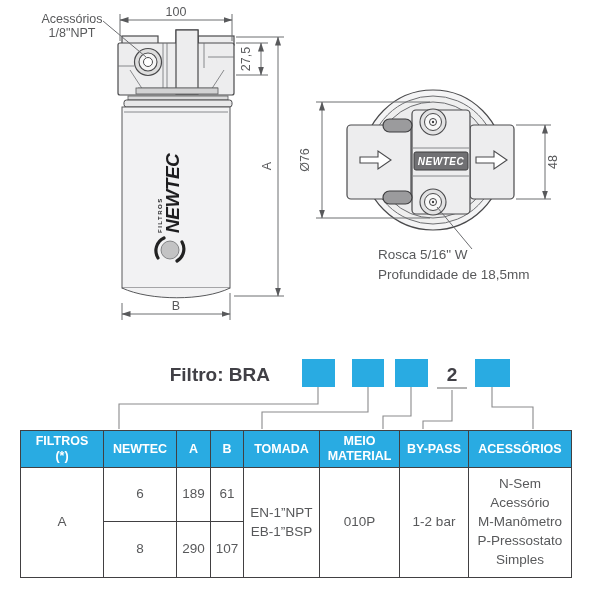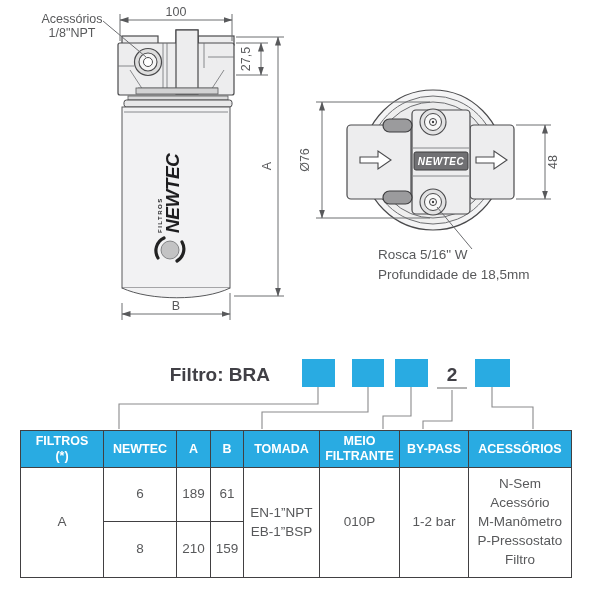--- a/index.html
+++ b/index.html
@@ -199,40 +199,40 @@
   </colgroup>
   <thead>
     <tr>
       <th>FILTROS
 (*)</th>
       <th>NEWTEC</th>
       <th>A</th>
       <th>B</th>
       <th>TOMADA</th>
       <th>MEIO
-FILTRANTE</th>
+MATERIAL</th>
       <th>BY-PASS</th>
       <th>ACESSÓRIOS</th>
     </tr>
   </thead>
   <tbody>
     <tr class="row1">
       <td rowspan="2">A</td>
       <td>6</td>
       <td>189</td>
       <td>61</td>
       <td rowspan="2">EN-1”NPT
 EB-1”BSP</td>
       <td rowspan="2">010P</td>
       <td rowspan="2">1-2 bar</td>
       <td rowspan="2">N-Sem
 Acessório
 M-Manômetro
 P-Pressostato
-Filtro</td>
+Simples</td>
     </tr>
     <tr class="row2">
       <td>8</td>
-      <td>210</td>
-      <td>159</td>
+      <td>290</td>
+      <td>107</td>
     </tr>
   </tbody>
 </table>
 
 </body></html>

